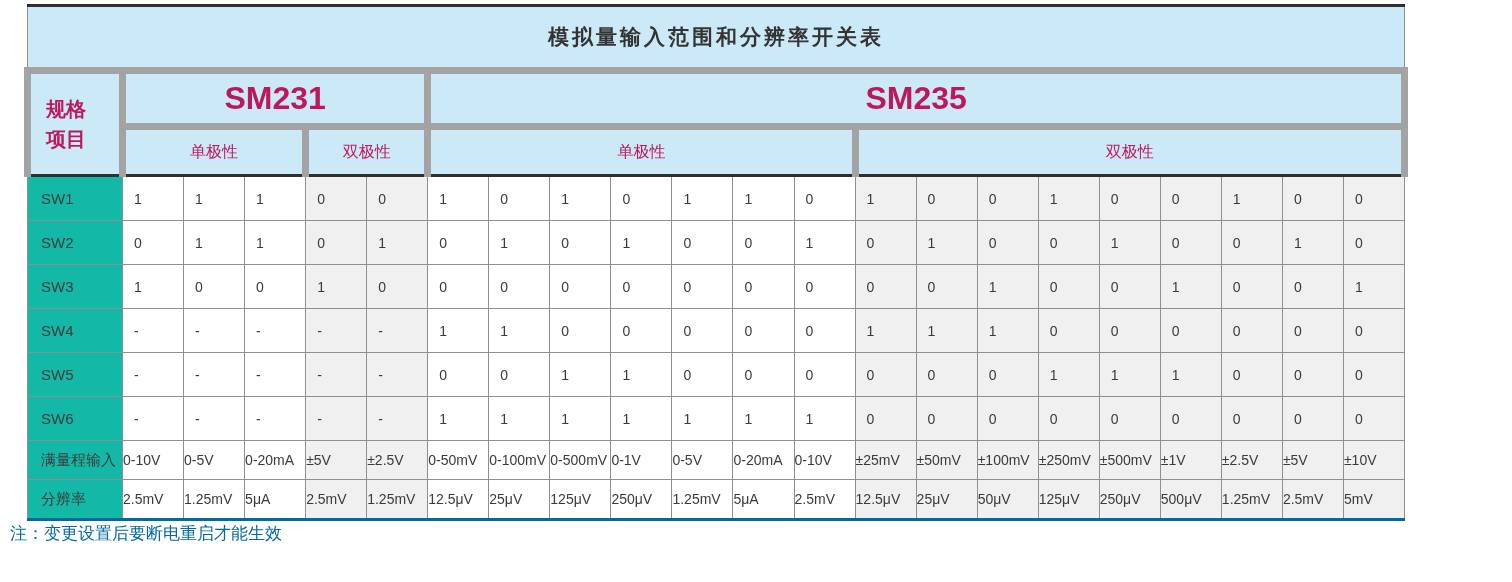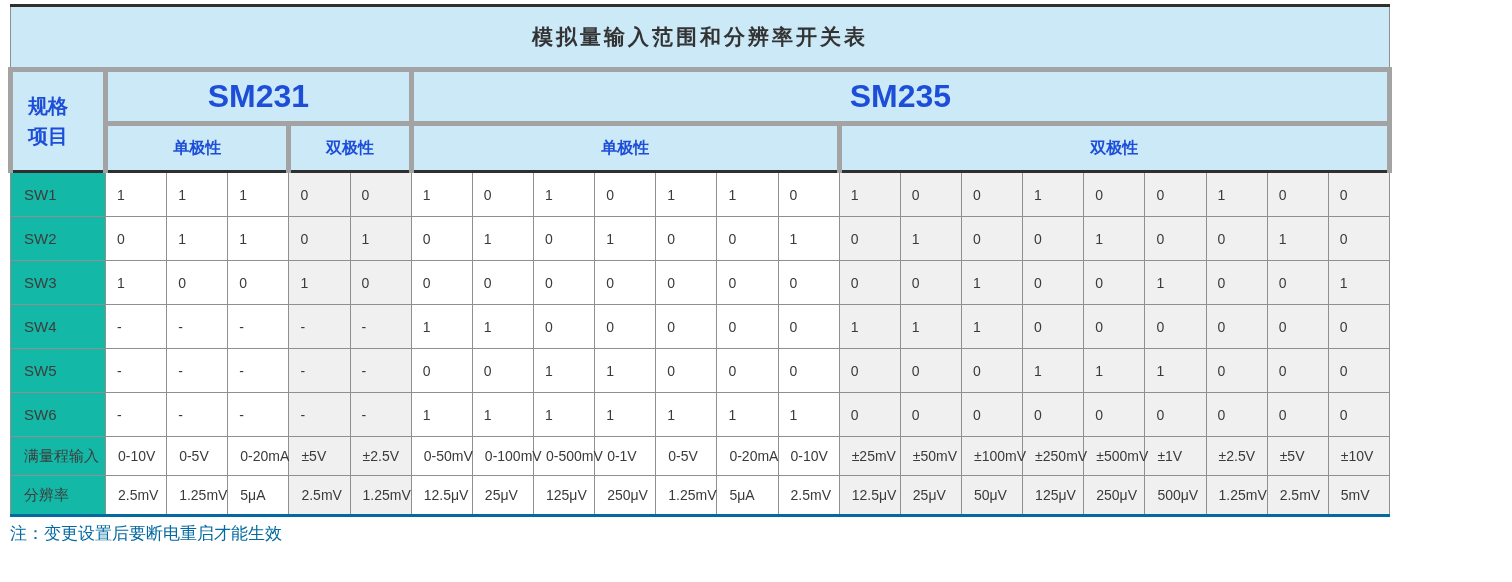--- a/index.html
+++ b/index.html
@@ -4,21 +4,21 @@
 <style>
   html, body { margin: 0; padding: 0; background: #ffffff; }
   body {
     width: 1512px; height: 582px;
     font-family: "Liberation Sans", "DejaVu Sans", sans-serif;
     color: #3a3a3a;
   }
   .page { position: relative; width: 1512px; height: 582px; overflow: hidden; }
 
   table.spec-table {
-    position: absolute; left: 8px; top: 4px;
+    position: absolute; left: 24px; top: 4px;
     width: 1384px;
     border-collapse: collapse;
     table-layout: fixed;
     border: 1px solid #8f8f8f;
     border-top: 3px solid #2f2f2f;
     border-bottom: 3px solid #2f2f2f;
   }
 
   
   th.title-cell {
@@ -27,46 +27,46 @@
     font-size: 21px;
     font-weight: 600;
     letter-spacing: 3px;
     color: #333333;
     text-align: center;
     border: none;
     border-bottom: 3px solid #2f2f2f;
   }
 
   
-  thead th { background: #cce9f8; border: 5px solid #a3a3a3; color: #1d4ed8; }
+  thead th { background: #cce9f8; border: 7px solid #a3a3a3; color: #be185d; }
   th.spec-cell {
     white-space: pre-line;
     font-size: 20px;
     font-weight: bold;
     text-align: left;
     padding-left: 15px;
     line-height: 30px;
     border-bottom: 3px solid #2f2f2f;
   }
   th.group-cell { height: 47px; font-size: 32px; font-weight: bold; text-align: center; border-bottom: 2px solid #4d4d4d; }
-  th.sub-cell   { height: 42px; font-size: 16px; font-weight: bold; border-bottom: 3px solid #2f2f2f; }
+  th.sub-cell   { height: 42px; font-size: 16px; font-weight: normal; border-bottom: 3px solid #2f2f2f; }
 
   
   tbody td { border: 1px solid #8f8f8f; height: 41px; font-size: 14px; vertical-align: middle; }
   td.row-label {
     background: #14b8a6;
     font-size: 15px;
     color: #3d3d3d;
     text-align: left;
     padding-left: 13px;
   }
   td.cell { background: #ffffff; text-align: left; padding-left: 11px; color: #3a3a3a; }
   td.cell.bipolar { background: #f0f0f0; }
   tbody tr.measure-row td { height: 36px; }
-  tbody tr.measure-row td.cell { padding-left: 12px; white-space: nowrap; }
+  tbody tr.measure-row td.cell { padding-left: 0; white-space: nowrap; }
   tbody tr:last-child td { border-bottom: 3px solid #0369a1; }
 
   
   .notes {
     position: absolute; left: 10px; top: 519px;
     font-size: 17px; color: #0369a1; line-height: 29px;
   }
 </style>
 </head>
 <body>

